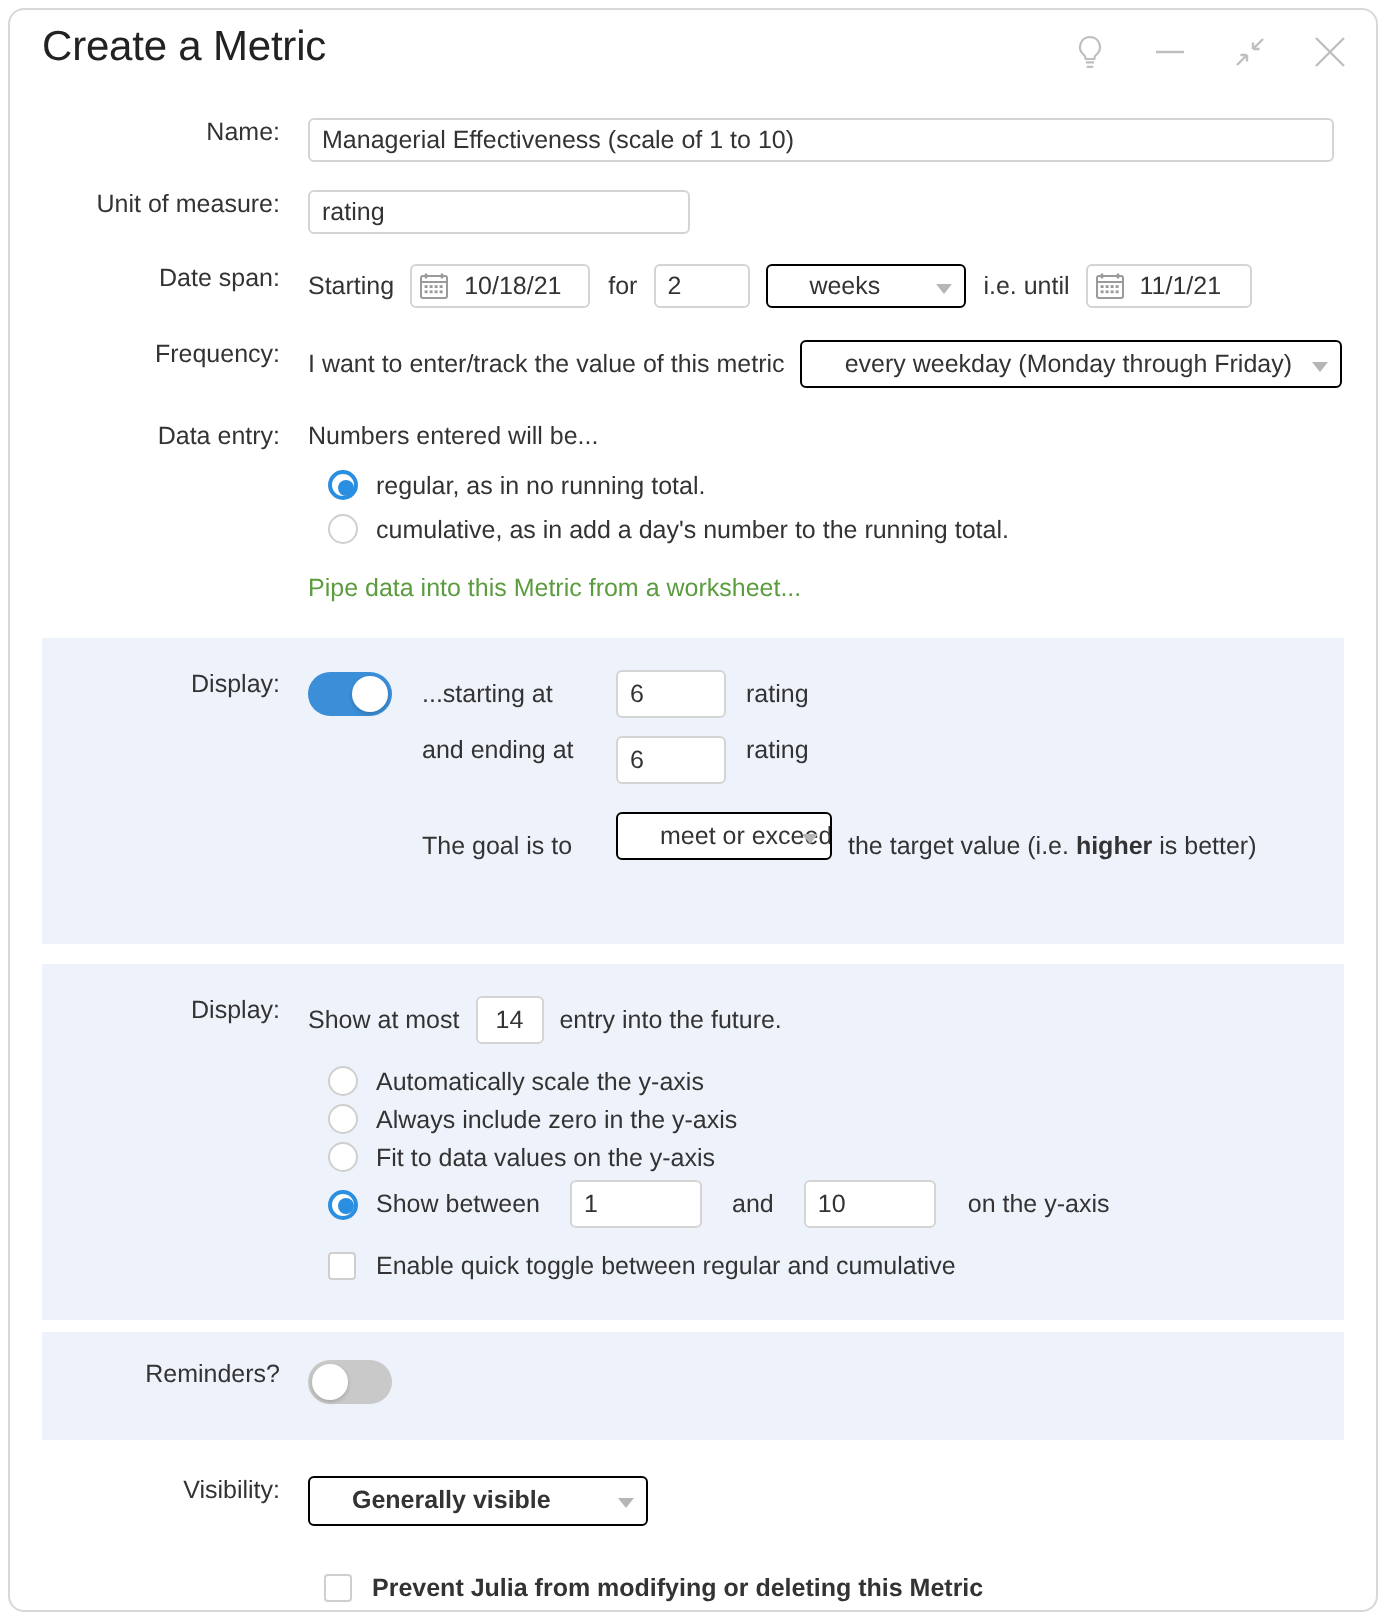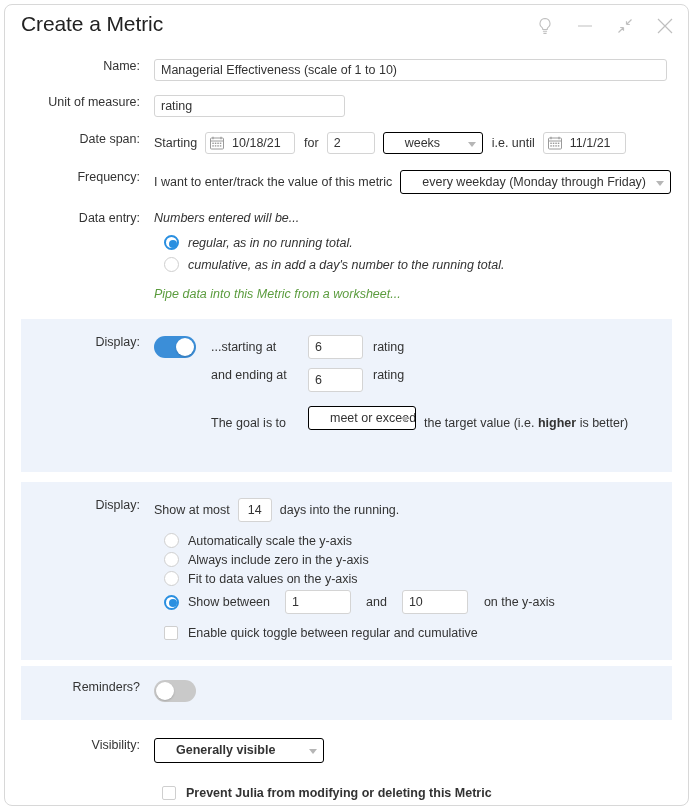--- a/index.html
+++ b/index.html
@@ -318,21 +318,21 @@
       <span class="txt">I want to enter/track the value of this metric</span>
       <span class="sel" style="width:271px;height:24px;line-height:22px;margin-left:8px;">
         <span>every weekday (Monday through Friday)</span>
         <span class="arrow" style="top:10px;"></span>
       </span>
     </div>
   </div>
 
   <div class="row" style="margin-top:17px;">
     <div class="lbl">Data entry:</div>
-    <div class="fields" style="display:block;font-style:italic;">
+    <div class="fields" style="display:block;">
       <div class="txt">Numbers entered will be...</div>
       <div class="radiorow" style="margin-top:10px;margin-left:10px;">
         <span class="radio on"></span>
         <span class="txt">regular, as in no running total.</span>
       </div>
       <div class="radiorow" style="margin-top:7px;margin-left:10px;">
         <span class="radio"></span>
         <span class="txt">cumulative, as in add a day's number to the running total.</span>
       </div>
       <div class="link" style="margin-top:15px;">Pipe data into this Metric from a worksheet...</div>
@@ -370,21 +370,21 @@
 
   <div class="panel-sep"></div>
 
   <div class="panel" style="padding:16px 0 20px 0;">
     <div class="row">
       <div class="lbl" style="width:119px;">Display:</div>
       <div class="fields" style="display:block;padding-left:14px;">
         <div style="display:flex;align-items:center;">
           <span class="txt">Show at most</span>
           <input class="tb" type="text" style="width: 34px; height: 24px; margin-left: 8px; text-align: center;" value="14">
-          <span class="txt" style="margin-left:8px;">days into the running.</span>
+          <span class="txt" style="margin-left:8px;">entry into the future.</span>
         </div>
 
         <div class="radiorow" style="margin-top:11px;margin-left:10px;">
           <span class="radio"></span>
           <span class="txt">Automatically scale the y-axis</span>
         </div>
         <div class="radiorow" style="margin-top:1px;margin-left:10px;">
           <span class="radio"></span>
           <span class="txt">Always include zero in the y-axis</span>
         </div>

